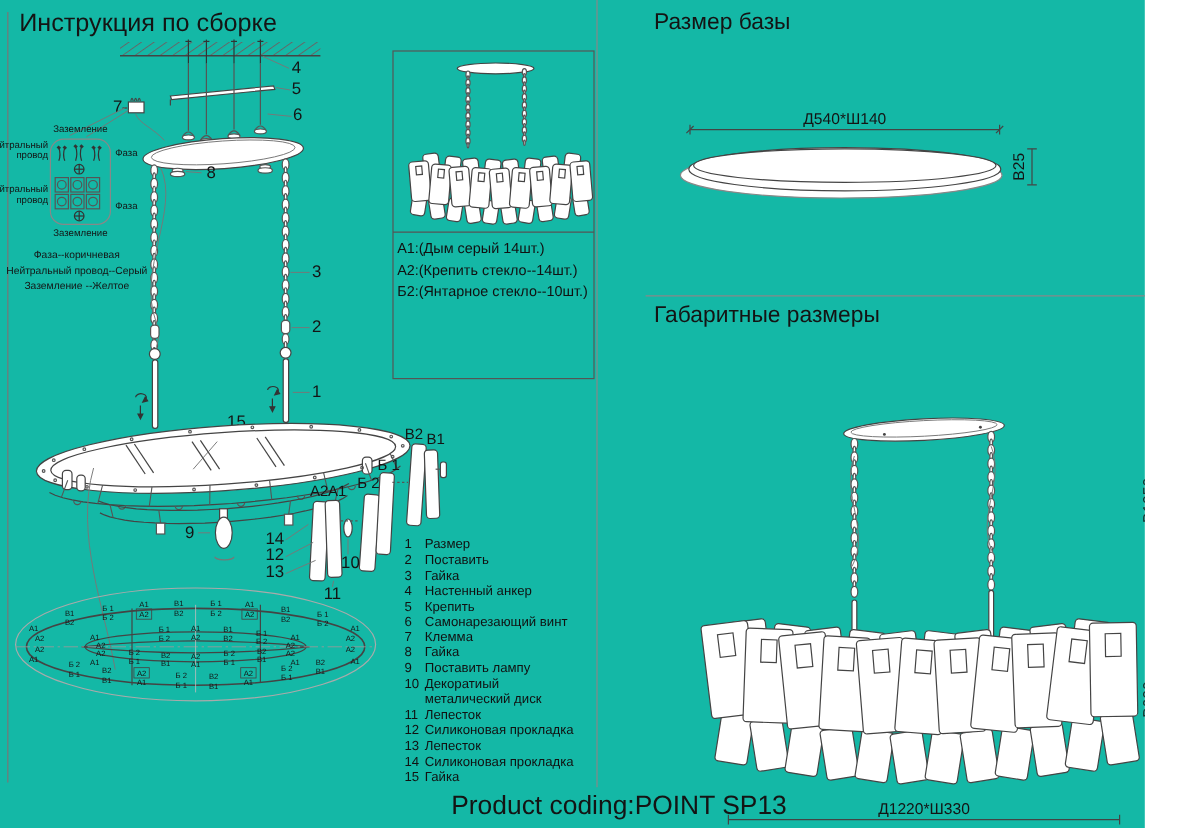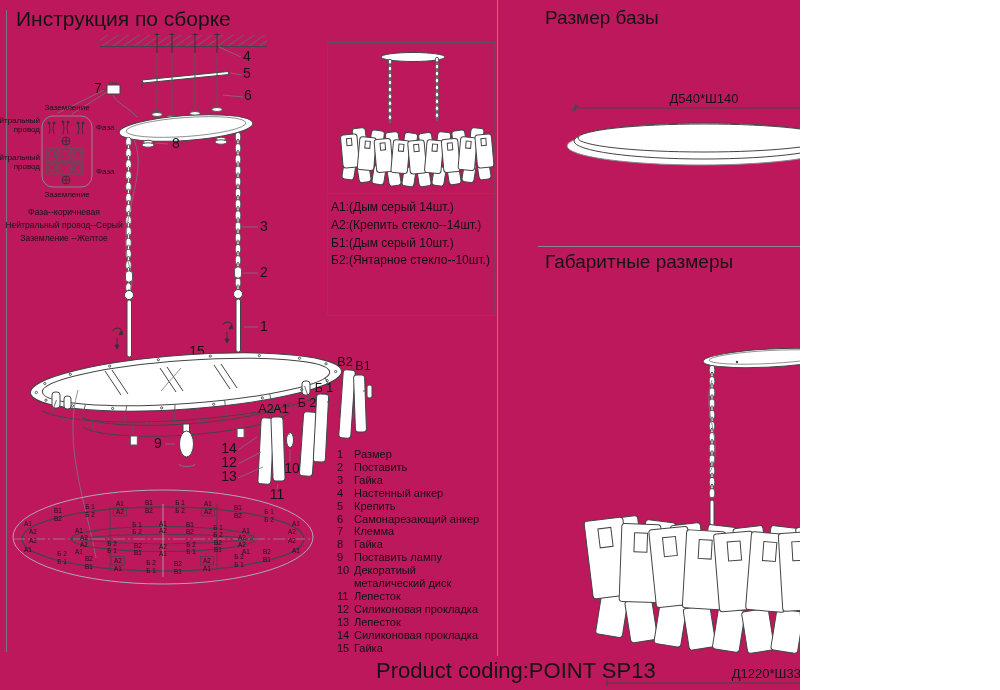--- a/index.html
+++ b/index.html
@@ -1,16 +1,16 @@
 <!DOCTYPE html>
 <html><head>
 <meta charset="utf-8">
 <style>
   html,body{margin:0;padding:0;background:#fff;}
-  .page{position:relative;width:800px;height:690px;background:#be185d;overflow:hidden;
+  .page{position:relative;width:954px;height:690px;background:#14b8a6;overflow:hidden;
         font-family:"Liberation Sans","DejaVu Sans",sans-serif;color:#111;}
   svg text{fill:#141414;font-family:"Liberation Sans","DejaVu Sans",sans-serif;}
   .t-main{font-size:21px;}
   .t-sec{font-size:19px;}
   .t-prod{font-size:22px;}
   .num{font-size:14px;}
   .pl{font-size:12.5px;}
   .dim{font-size:13px;}
   .wire{font-size:8px;}
   .wcol{font-size:8.6px;}
@@ -795,21 +795,20 @@
     <text x="770" y="678" class="dim" text-anchor="middle">Д1220*Ш330</text>
   </g>
 
   <text x="376" y="678" class="t-prod">Product coding:POINT SP13</text>
 </svg>
 
 
 <div id="legend-list">
       <div class="lg">A1:(Дым серый 14шт.)</div>
       <div class="lg">A2:(Крепить стекло--14шт.)</div>
-      <div class="lg">Б1:(Дым серый 10шт.)</div>
       <div class="lg">Б2:(Янтарное стекло--10шт.)</div>
     </div>
 
 
 <div id="parts-list">
       <div class="row">
         <span class="pnum">1</span>
         <span class="pname">Размер</span>
       </div>
       <div class="row">
@@ -823,21 +822,21 @@
       <div class="row">
         <span class="pnum">4</span>
         <span class="pname">Настенный анкер</span>
       </div>
       <div class="row">
         <span class="pnum">5</span>
         <span class="pname">Крепить</span>
       </div>
       <div class="row">
         <span class="pnum">6</span>
-        <span class="pname">Самонарезающий анкер</span>
+        <span class="pname">Самонарезающий винт</span>
       </div>
       <div class="row">
         <span class="pnum">7</span>
         <span class="pname">Клемма</span>
       </div>
       <div class="row">
         <span class="pnum">8</span>
         <span class="pname">Гайка</span>
       </div>
       <div class="row">

